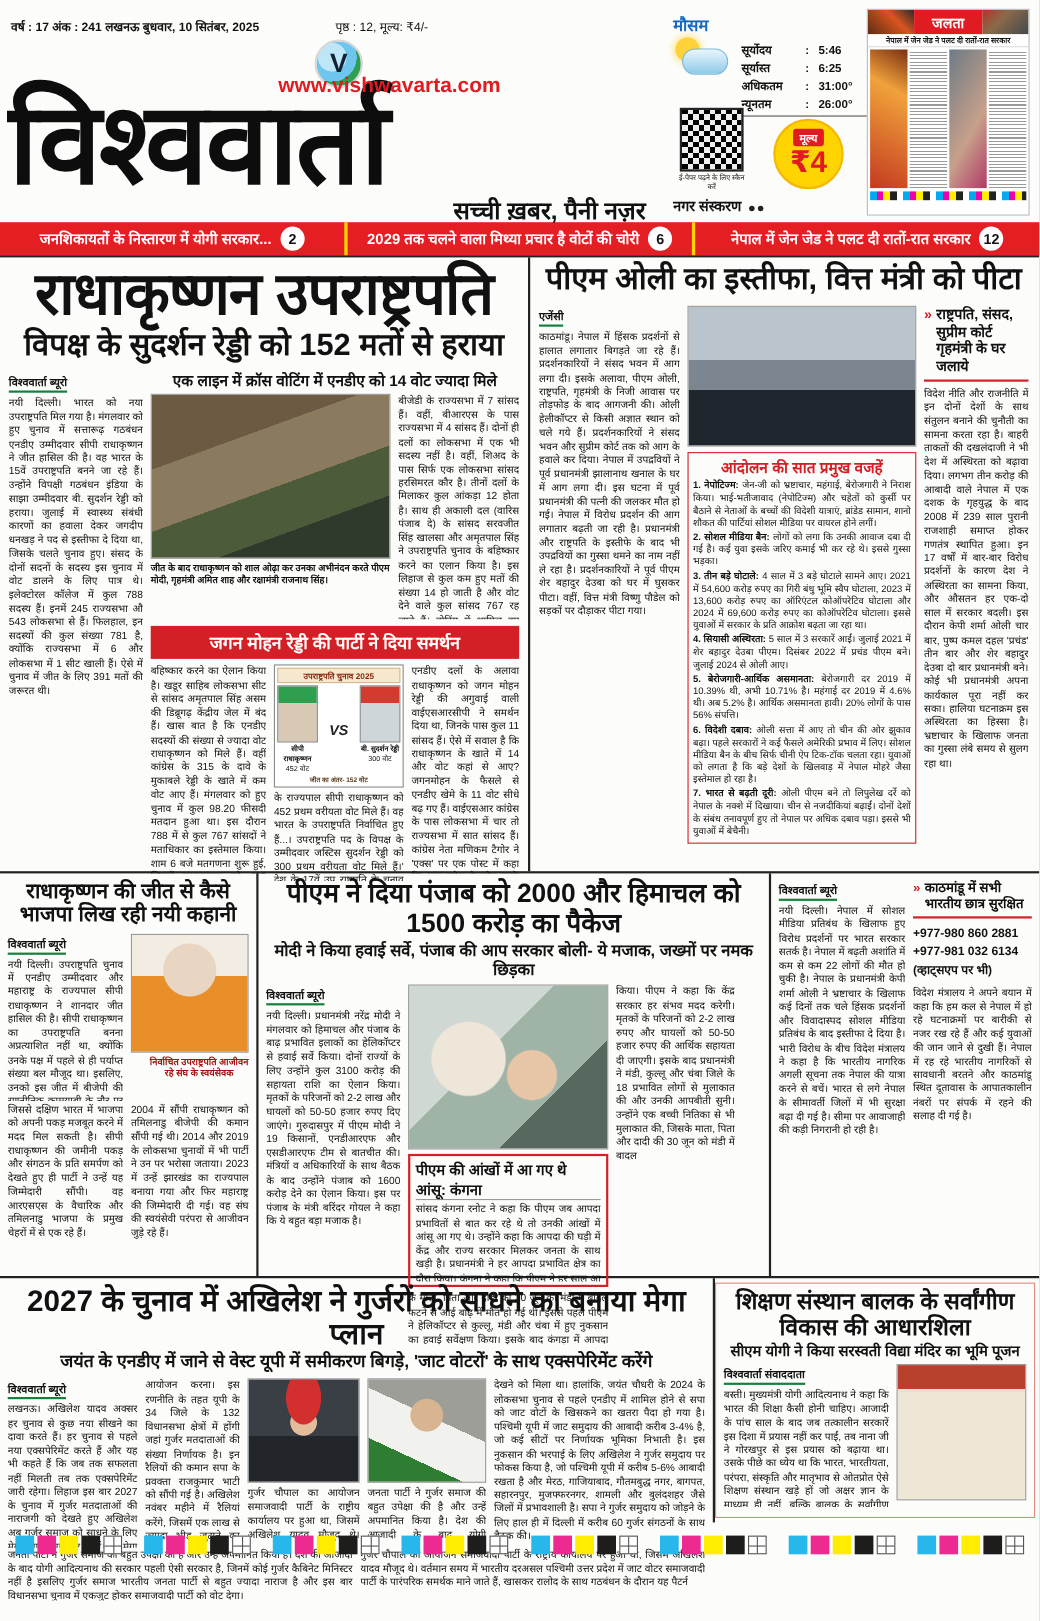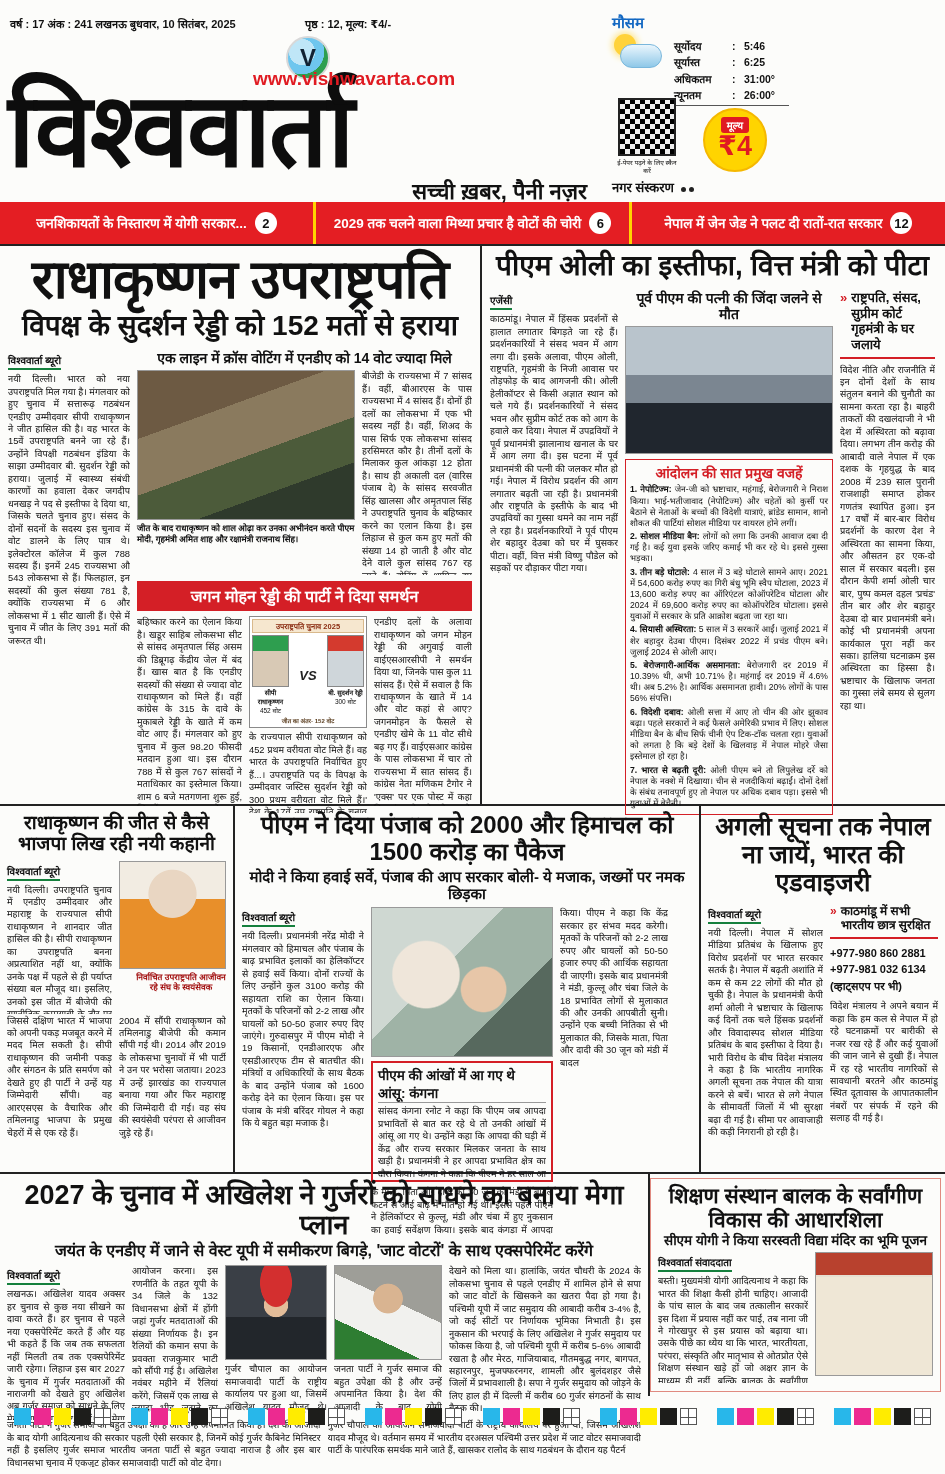--- a/index.html
+++ b/index.html
@@ -9,21 +9,21 @@
     width: 945px; height: 1474px;
     margin: 0 auto;
     background: #fcfcfa;
     font-family: "Liberation Sans", "DejaVu Sans", sans-serif;
     color: #111;
     overflow: hidden;
   }
   
   .masthead { position: relative; height: 202px; }
   .issue-line { position:absolute; left:10px; top:16px; font-size:11px; font-weight:700; }
-  .pages-price { position:absolute; left:305px; top:16px; font-size:11px; font-weight:700; }
+  .pages-price { position:absolute; left:305px; top:16px; font-size:11px; font-weight:400; }
   .logo-wrap { position:absolute; left:8px; top:36px; width:585px; }
   .logo-icon { position:absolute; left:278px; top:0px; width:44px; height:44px; border-radius:50%;
     background: radial-gradient(circle at 35% 35%, #bfe6f7 0 35%, #6ec6ee 36% 60%, #2e9e4f 61% 100%);
     border:2px solid #d8d8d8; display:flex; align-items:center; justify-content:center;
     font-weight:800; font-size:24px; color:#123; }
   .website { position:absolute; left:245px; top:32px; font-size:19px; font-weight:800; color:#e01b22; }
   .paper-title { margin-top:42px; font-size:103px; line-height:1.02; font-weight:800; color:#0d0d0d; letter-spacing:-2px; }
   .tagline { text-align:right; font-size:22px; font-weight:800; margin-top:-8px; padding-right:6px; }
   .weather-box { position:absolute; left:612px; top:12px; width:180px; }
   .weather-title { color:#1368c2; font-weight:800; font-size:15px; }
@@ -60,21 +60,21 @@
   .inset-photo-b { flex:1; background:linear-gradient(-45deg,#42484e,#8a6b4a 60%,#b0342a); }
   .inset-headline { font-size:7px; font-weight:800; text-align:center; padding:1px 2px; border-bottom:1px solid #ddd; }
   .inset-body { display:grid; grid-template-columns:1fr 1fr 1fr 1fr; gap:2px; padding:2px; }
   .inset-col { height:126px; background:
      repeating-linear-gradient(#fff 0 2px, #9a9a9a 2px 3px); }
   .inset-col.img1 { background:linear-gradient(30deg,#c33a1f,#f0a23b 70%,#7c2f12); }
   .inset-col.img2 { background:linear-gradient(120deg,#6d7b86,#c7a08a 60%,#b03a68); }
   .inset-strip { height:8px; margin:1px 2px; background:
      repeating-linear-gradient(90deg,#0ae 0 6px,#e0a 6px 12px,#fe0 12px 18px,#222 18px 24px,#fff 24px 30px); }
   
-  .teaser-bar { display:flex; height:42px; background:#e41e23; align-items:center;text-align:right; }
+  .teaser-bar { display:flex; height:30px; background:#e41e23; align-items:center;text-align:right; }
   .teaser { flex:1; display:flex; align-items:center; justify-content:center; gap:8px; height:100%;
      border-right:3px solid #ffd400; padding:0 6px; }
   .teaser:last-child { border-right:none; }
   .teaser-text { color:#fff; font-weight:800; font-size:13.5px; white-space:nowrap; }
   .teaser-page { width:22px; height:22px; background:#fff; color:#111; border-radius:50%;
      font-weight:800; font-size:13px; display:flex; align-items:center; justify-content:center; flex:none; }
   
   .headline-xl { font-size:54px; font-weight:800; text-align:center; line-height:1.0; letter-spacing:-1px; padding-top:6px; }
   .subhead-l { font-size:28px; font-weight:800; text-align:center; line-height:1.15; margin-top:4px; }
   .byline { font-weight:800; font-size:10px; border-bottom:2px solid #15803d; display:inline-block; padding-bottom:1px; margin-bottom:3px; }
@@ -189,20 +189,35 @@
     <div class="price-badge">
       <span class="price-label">मूल्य</span>
       <div class="price-amount">₹4</div>
     </div>
 
     <div class="edition-line">
       <span>नगर संस्करण</span>
       <span class="edition-dots"><span></span><span></span></span>
     </div>
 
+    <div class="inset-paper">
+      <div class="inset-top">
+        <div class="inset-photo-a"></div>
+        <div class="inset-masthead">जलता</div>
+        <div class="inset-photo-b"></div>
+      </div>
+      <div class="inset-headline">नेपाल में जेन जेड ने पलट दी रातों-रात सरकार</div>
+      <div class="inset-body">
+        <div class="inset-col img1"></div>
+        <div class="inset-col"></div>
+        <div class="inset-col img2"></div>
+        <div class="inset-col"></div>
+      </div>
+      <div class="inset-strip"></div>
+    </div>
   </header>
 
   <nav class="teaser-bar">
     <div class="teaser">
       <span class="teaser-text">जनशिकायतों के निस्तारण में योगी सरकार...</span>
       <span class="teaser-page">2</span>
     </div>
     <div class="teaser">
       <span class="teaser-text">2029 तक चलने वाला मिथ्या प्रचार है वोटों की चोरी</span>
       <span class="teaser-page">6</span>
@@ -268,21 +283,20 @@
     <div class="vdiv"></div>
 
     <article class="half half-right">
       <h2 class="subhead-l">पीएम ओली का इस्तीफा, वित्त मंत्री को पीटा</h2>
       <div class="cols" style="margin-top:8px; height:448px;">
         <div style="width:128px; flex:none;">
           <span class="byline">एजेंसी</span>
           <div class="body-text" style="height:430px;">काठमांडू। नेपाल में हिंसक प्रदर्शनों से हालात लगातार बिगड़ते जा रहे हैं। प्रदर्शनकारियों ने संसद भवन में आग लगा दी। इसके अलावा, पीएम ओली, राष्ट्रपति, गृहमंत्री के निजी आवास पर तोड़फोड़ के बाद आगजनी की। ओली हेलीकॉप्टर से किसी अज्ञात स्थान को चले गये हैं। प्रदर्शनकारियों ने संसद भवन और सुप्रीम कोर्ट तक को आग के हवाले कर दिया। नेपाल में उपद्रवियों ने पूर्व प्रधानमंत्री झालानाथ खनाल के घर में आग लगा दी। इस घटना में पूर्व प्रधानमंत्री की पत्नी की जलकर मौत हो गई। नेपाल में विरोध प्रदर्शन की आग लगातार बढ़ती जा रही है। प्रधानमंत्री और राष्ट्रपति के इस्तीफे के बाद भी उपद्रवियों का गुस्सा थमने का नाम नहीं ले रहा है। प्रदर्शनकारियों ने पूर्व पीएम शेर बहादुर देउबा को घर में घुसकर पीटा। वहीं, वित्त मंत्री विष्णु पौडेल को सड़कों पर दौड़ाकर पीटा गया।</div>
         </div>
         <div style="width:208px; flex:none;">
-          <div class="strip-head">पूर्व पीएम की पत्नी की जिंदा जलने से मौत</div>
           <div class="photo" style="height:128px; background:
                linear-gradient(180deg,#b9c4cc 0 38%, #7b8691 38% 60%, #20262e 60% 100%),
                radial-gradient(circle at 20% 75%, #101418 0 12%, transparent 13%),
                radial-gradient(circle at 55% 78%, #12161c 0 12%, transparent 13%),
                radial-gradient(circle at 85% 72%, #14181e 0 11%, transparent 12%);"></div>
           <div class="vajah-box">
             <div class="vajah-title">आंदोलन की सात प्रमुख वजहें</div>
             <div class="vajah-item"><b>1. नेपोटिज्म:</b> <span>जेन-जी को भ्रष्टाचार, महंगाई, बेरोजगारी ने निराश किया। भाई-भतीजावाद (नेपोटिज्म) और चहेतों को कुर्सी पर बैठाने से नेताओं के बच्चों की विदेशी यात्राएं, ब्रांडेड सामान, शानो शौकत की पार्टियां सोशल मीडिया पर वायरल होने लगीं।</span></div>
             <div class="vajah-item"><b>2. सोशल मीडिया बैन:</b> <span>लोगों को लगा कि उनकी आवाज दबा दी गई है। कई युवा इसके जरिए कमाई भी कर रहे थे। इससे गुस्सा भड़का।</span></div>
             <div class="vajah-item"><b>3. तीन बड़े घोटाले:</b> <span>4 साल में 3 बड़े घोटाले सामने आए। 2021 में 54,600 करोड़ रुपए का गिरी बंधु भूमि स्वैप घोटाला, 2023 में 13,600 करोड़ रुपए का ऑरिएंटल कोऑपरेटिव घोटाला और 2024 में 69,600 करोड़ रुपए का कोऑपरेटिव घोटाला। इससे युवाओं में सरकार के प्रति आक्रोश बढ़ता जा रहा था।</span></div>
@@ -349,21 +363,20 @@
             <div class="body-text" style="flex:1; height:48px;">के माता, पिता और दादी की 30 जून को मंडी में बादल फटने से आई बाढ़ में मौत हो गई थी। इससे पहले पीएम ने हेलिकॉप्टर से कुल्लू, मंडी और चंबा में हुए नुकसान का हवाई सर्वेक्षण किया। इसके बाद कंगड़ा में आपदा को लेकर एक बैठक की, जिसमें अधिकारियों ने प्रेजेंटेशन के माध्यम से उन्हें नुकसान की जानकारी दी। इस दौरान उन्होंने 1500 करोड़ रुपए की वित्तीय सहायता देने का ऐलान</div>
           </div>
         </div>
         <div class="body-text" style="width:108px; flex:none; height:300px;">किया। पीएम ने कहा कि केंद्र सरकार हर संभव मदद करेगी। मृतकों के परिजनों को 2-2 लाख रुपए और घायलों को 50-50 हजार रुपए की आर्थिक सहायता दी जाएगी। इसके बाद प्रधानमंत्री ने मंडी, कुल्लू और चंबा जिले के 18 प्रभावित लोगों से मुलाकात की और उनकी आपबीती सुनी। उन्होंने एक बच्ची नितिका से भी मुलाकात की, जिसके माता, पिता और दादी की 30 जून को मंडी में बादल</div>
       </div>
     </article>
 
     <div class="vdiv"></div>
 
     <article class="sec" style="flex:1;">
-      <h3 class="headline-m" style="font-size:25px; padding:4px 0;">अगली सूचना तक नेपाल ना जायें, भारत की एडवाइजरी</h3>
       <div class="cols" style="margin-top:4px; height:295px;">
         <div style="width:115px; flex:none;">
           <span class="byline">विश्ववार्ता ब्यूरो</span>
           <div class="body-text" style="height:275px;">नयी दिल्ली। नेपाल में सोशल मीडिया प्रतिबंध के खिलाफ हुए विरोध प्रदर्शनों पर भारत सरकार सतर्क है। नेपाल में बढ़ती अशांति में कम से कम 22 लोगों की मौत हो चुकी है। नेपाल के प्रधानमंत्री केपी शर्मा ओली ने भ्रष्टाचार के खिलाफ कई दिनों तक चले हिंसक प्रदर्शनों और विवादास्पद सोशल मीडिया प्रतिबंध के बाद इस्तीफा दे दिया है। भारी विरोध के बीच विदेश मंत्रालय ने कहा है कि भारतीय नागरिक अगली सूचना तक नेपाल की यात्रा करने से बचें। भारत से लगे नेपाल के सीमावर्ती जिलों में भी सुरक्षा बढ़ा दी गई है। सीमा पर आवाजाही की कड़ी निगरानी हो रही है।</div>
         </div>
         <div style="flex:1; min-width:0;">
           <div class="sidebar-head" style="font-size:12px;">
             <span class="mark">»</span>
             <span>काठमांडू में सभी भारतीय छात्र सुरक्षित</span>
           </div>

